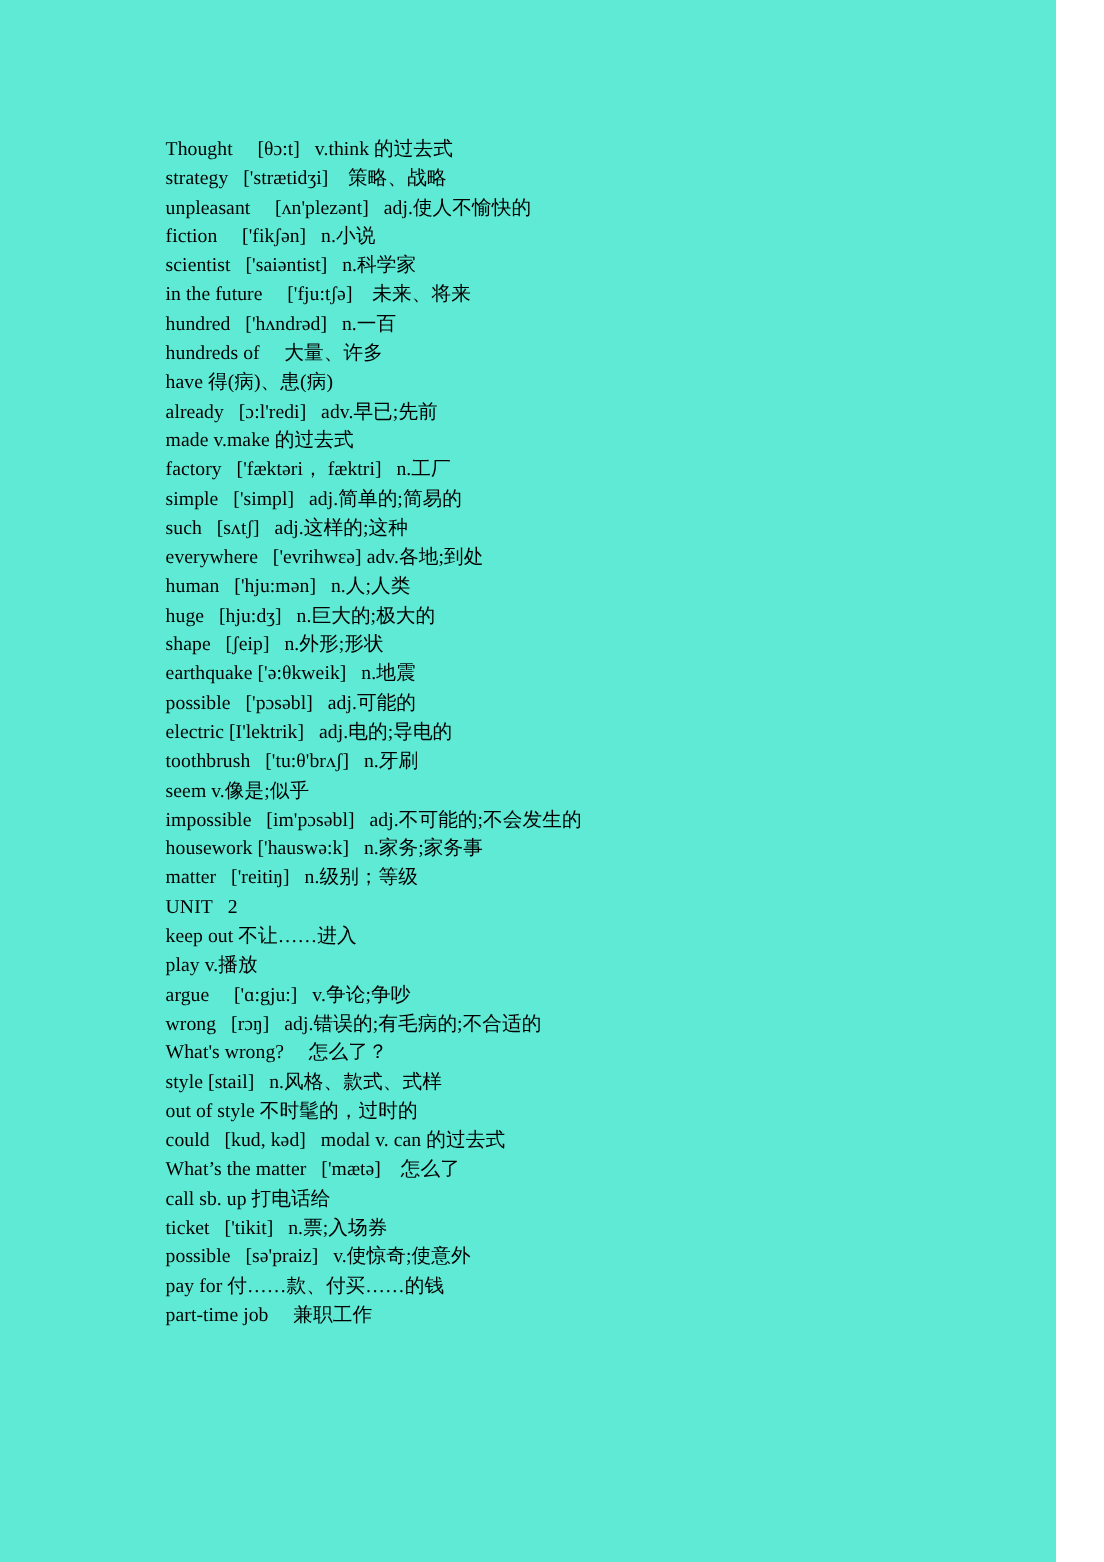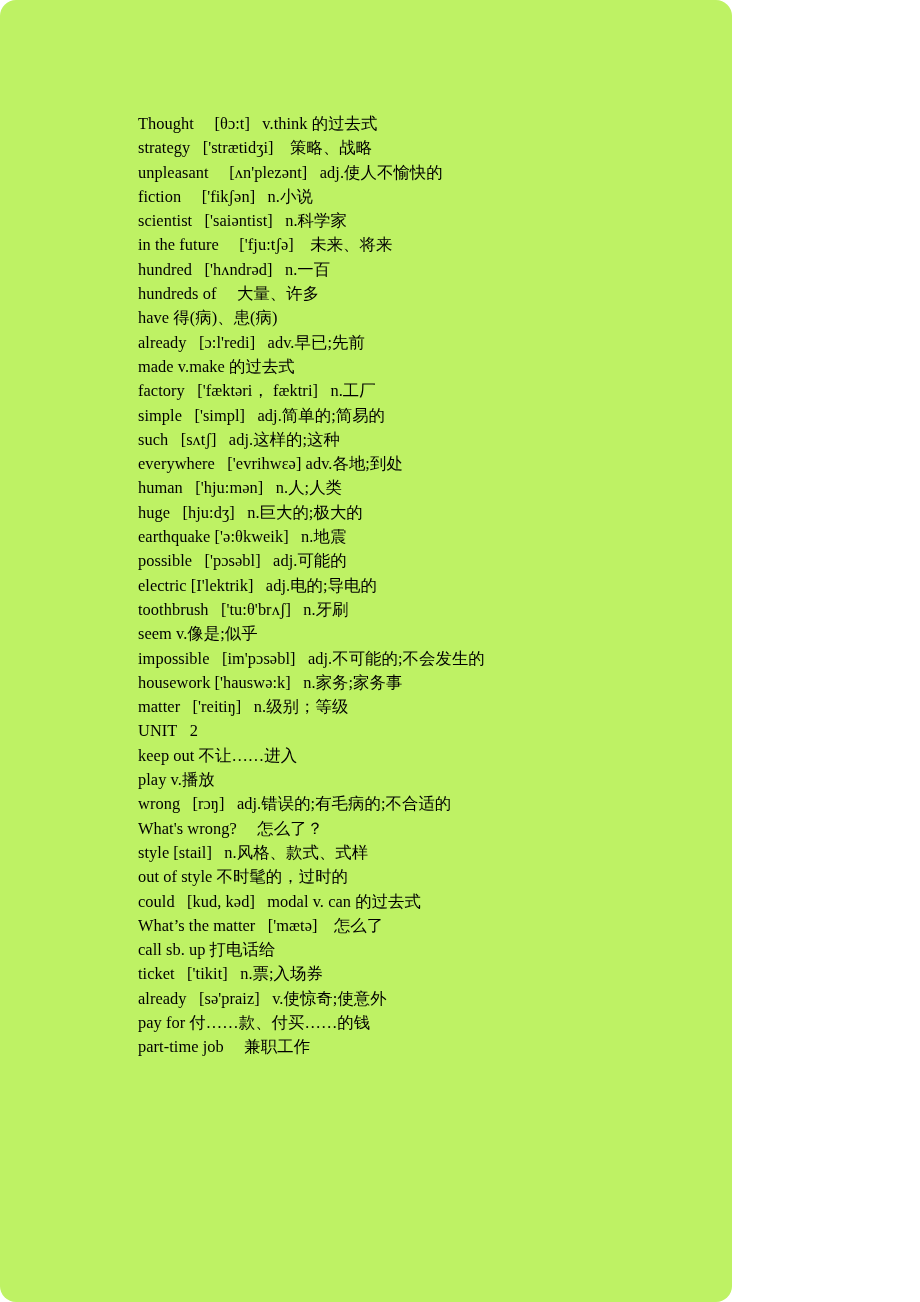--- a/index.html
+++ b/index.html
@@ -15,24 +15,23 @@
     overflow: hidden;
     font-family: "Liberation Serif", "DejaVu Serif", serif;
     color: #000000;
     -webkit-font-smoothing: antialiased;
   }
 
   #page {
     position: absolute;
     left: 0;
     top: 0;
-    width: 732px;
+    width: 880px;
     height: 1302px;
-    background: #bef264;
-    border-radius: 16px;
+    background: #5eead4;
   }
 
   #word-list {
     position: absolute;
     left: 138px;
     top: 112px;
     width: 740px;
   }
 
   .entry-line {
@@ -60,36 +59,38 @@
       <span class="entry-line">hundreds of  大量、许多</span>
       <span class="entry-line">have 得(病)、患(病)</span>
       <span class="entry-line">already  [ɔ:l'redi]  adv.早已;先前</span>
       <span class="entry-line">made v.make 的过去式</span>
       <span class="entry-line">factory  ['fæktəri， fæktri]  n.工厂</span>
       <span class="entry-line">simple  ['simpl]  adj.简单的;简易的</span>
       <span class="entry-line">such  [sʌtʃ]  adj.这样的;这种</span>
       <span class="entry-line">everywhere  ['evrihwεə] adv.各地;到处</span>
       <span class="entry-line">human  ['hju:mən]  n.人;人类</span>
       <span class="entry-line">huge  [hju:dʒ]  n.巨大的;极大的</span>
+      <span class="entry-line">shape  [ʃeip]  n.外形;形状</span>
       <span class="entry-line">earthquake ['ə:θkweik]  n.地震</span>
       <span class="entry-line">possible  ['pɔsəbl]  adj.可能的</span>
       <span class="entry-line">electric [I'lektrik]  adj.电的;导电的</span>
       <span class="entry-line">toothbrush  ['tu:θ'brʌʃ]  n.牙刷</span>
       <span class="entry-line">seem v.像是;似乎</span>
       <span class="entry-line">impossible  [im'pɔsəbl]  adj.不可能的;不会发生的</span>
       <span class="entry-line">housework ['hauswə:k]  n.家务;家务事</span>
       <span class="entry-line">matter  ['reitiŋ]  n.级别；等级</span>
       <span class="entry-line">UNIT  2</span>
       <span class="entry-line">keep out 不让……进入</span>
       <span class="entry-line">play v.播放</span>
+      <span class="entry-line">argue  ['ɑ:gju:]  v.争论;争吵</span>
       <span class="entry-line">wrong  [rɔŋ]  adj.错误的;有毛病的;不合适的</span>
       <span class="entry-line">What's wrong?  怎么了？</span>
       <span class="entry-line">style [stail]  n.风格、款式、式样</span>
       <span class="entry-line">out of style 不时髦的，过时的</span>
       <span class="entry-line">could  [kud, kəd]  modal v. can 的过去式</span>
       <span class="entry-line">What’s the matter  ['mætə] 怎么了</span>
       <span class="entry-line">call sb. up 打电话给</span>
       <span class="entry-line">ticket  ['tikit]  n.票;入场券</span>
-      <span class="entry-line">already  [sə'praiz]  v.使惊奇;使意外</span>
+      <span class="entry-line">possible  [sə'praiz]  v.使惊奇;使意外</span>
       <span class="entry-line">pay for 付……款、付买……的钱</span>
       <span class="entry-line">part-time job  兼职工作</span>
     </div>
 </div>
 
 </body></html>

